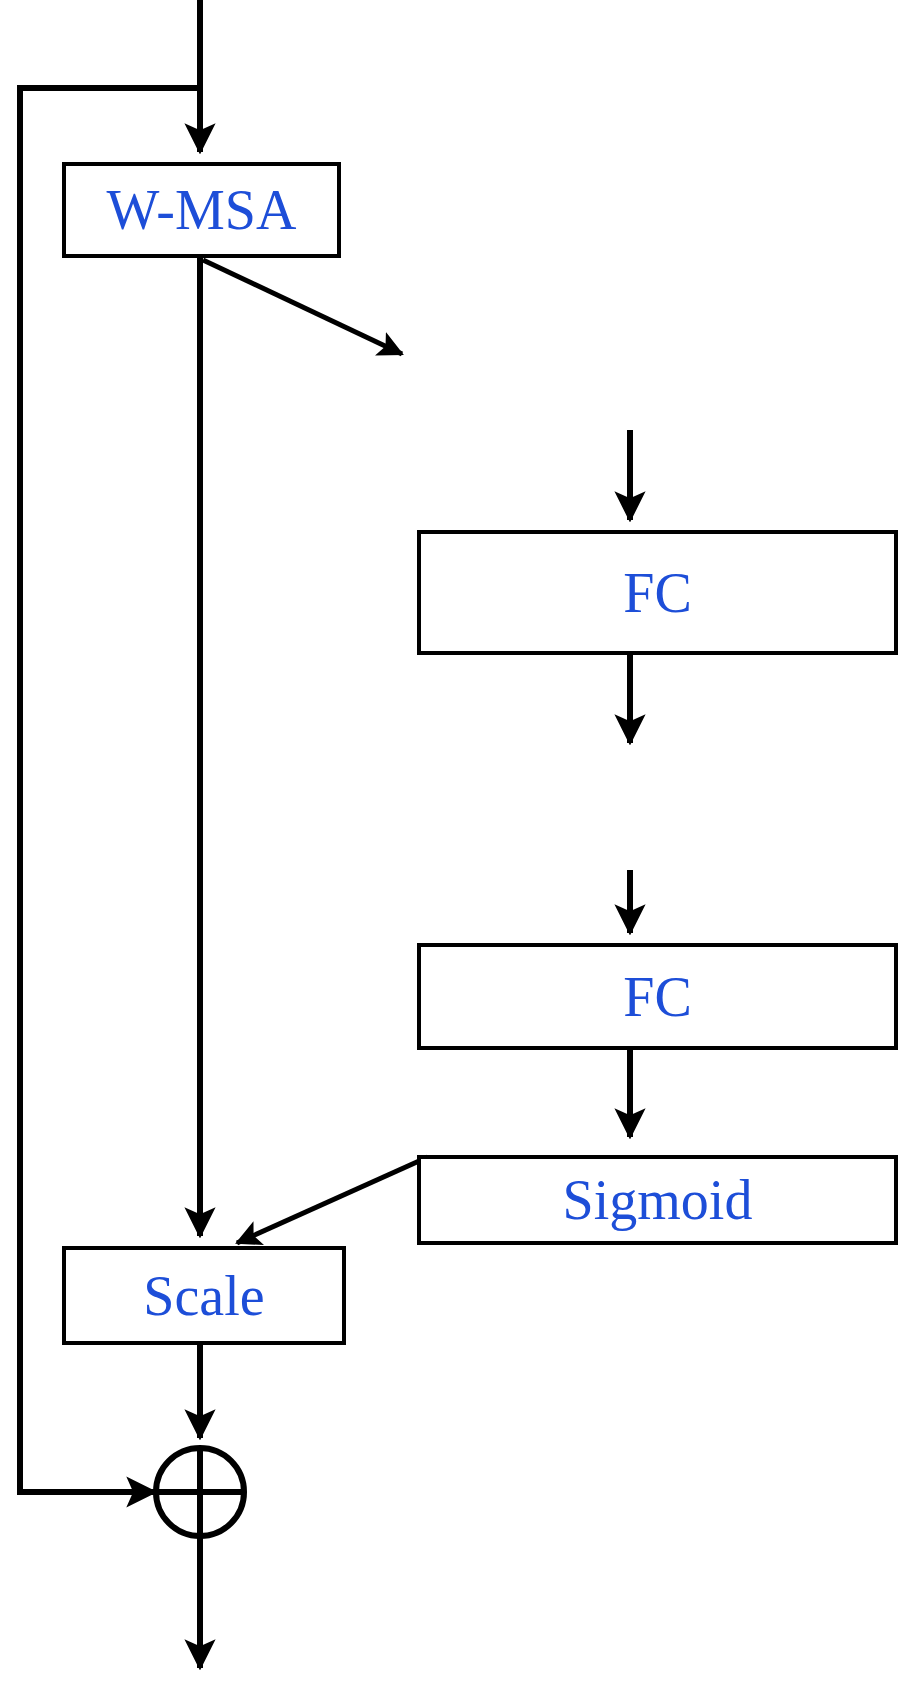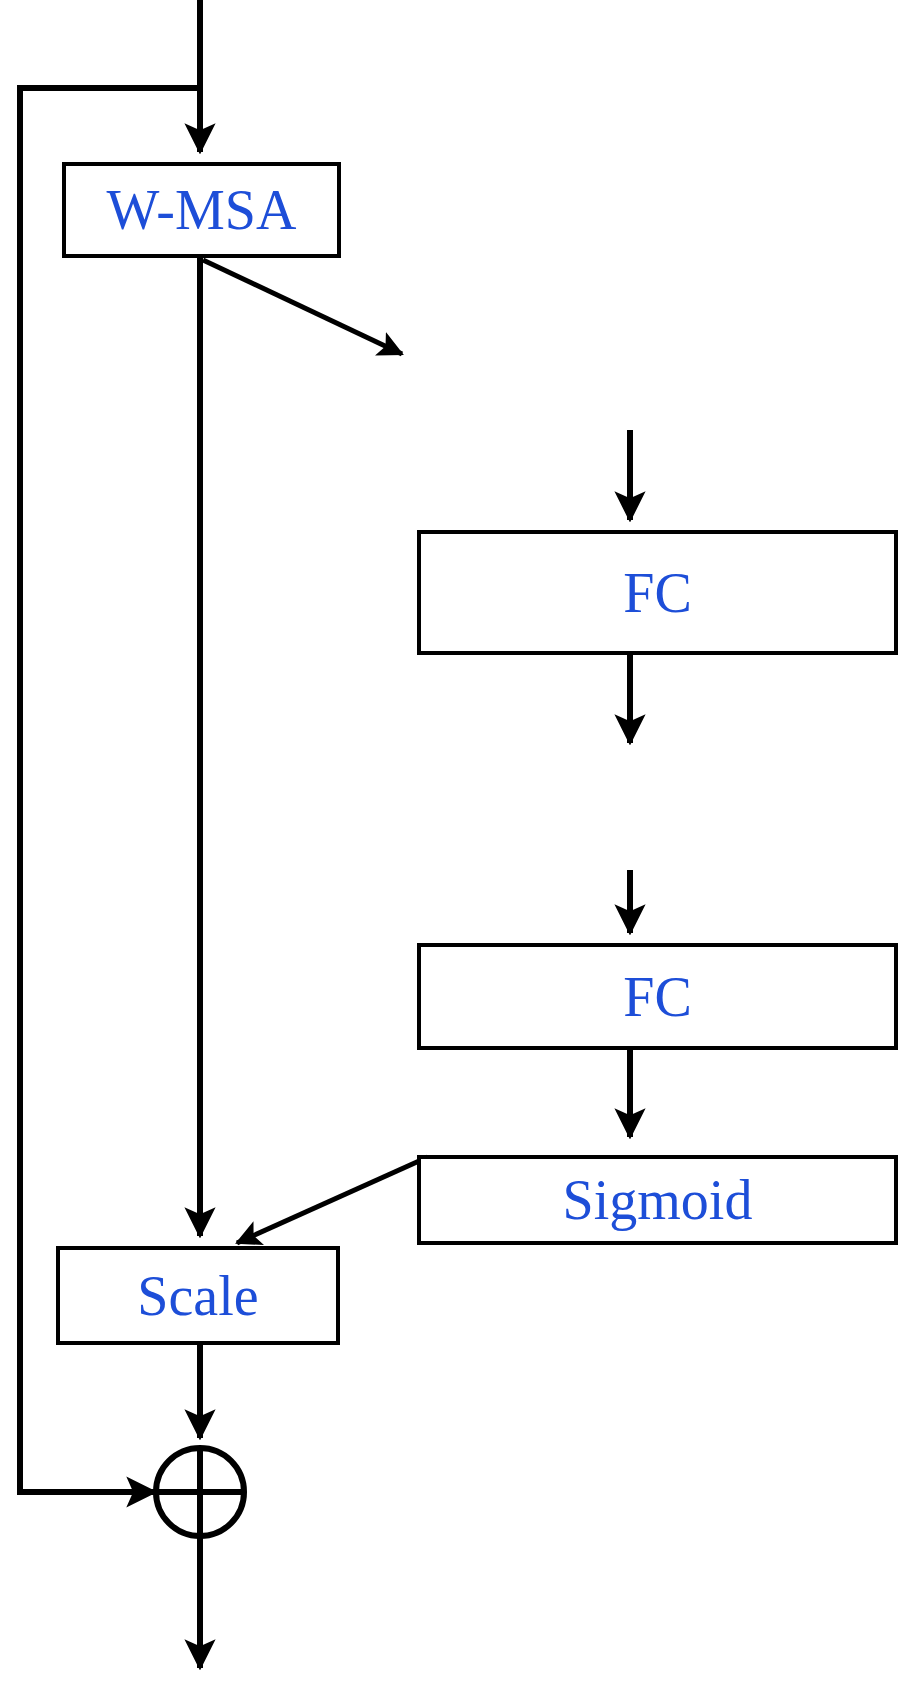--- a/index.html
+++ b/index.html
@@ -42,21 +42,21 @@
     display: block;
     color: #1d4ed8;
   }
   
   #box-wmsa      { left: 62px;  top: 162px;  width: 279px; height: 96px;  font-size: 56px; }
   #box-gpool     { left: 417px; top: 331px;  width: 481px; height: 99px;  font-size: 56px; }
   #box-fc1       { left: 417px; top: 530px;  width: 481px; height: 125px; font-size: 56px; }
   #box-relu      { left: 417px; top: 753px;  width: 481px; height: 117px; font-size: 56px; }
   #box-fc2       { left: 417px; top: 943px;  width: 481px; height: 107px; font-size: 56px; }
   #box-sigmoid   { left: 417px; top: 1147px; width: 481px; height: 90px;  font-size: 56px; margin-top: 8px; }
-  #box-scale     { left: 56px;  top: 1246px; width: 284px; height: 99px;  font-size: 56px; }
+  #box-scale     { left: 62px;  top: 1246px; width: 284px; height: 99px;  font-size: 56px; }
 </style>
 </head>
 <body>
 
 <div id="diagram-root">
 
   <svg id="diagram-svg" viewBox="0 0 913 1684" xmlns="http://www.w3.org/2000/svg">
     <defs>
       <marker id="arrowhead" viewBox="0 0 10 10" refX="9.2" refY="5" markerWidth="5.2" markerHeight="5.2" orient="auto-start-reverse">
         <path d="M 0 0 L 10 5 L 0 10 L 2.2 5 z" fill="#000000"></path>

